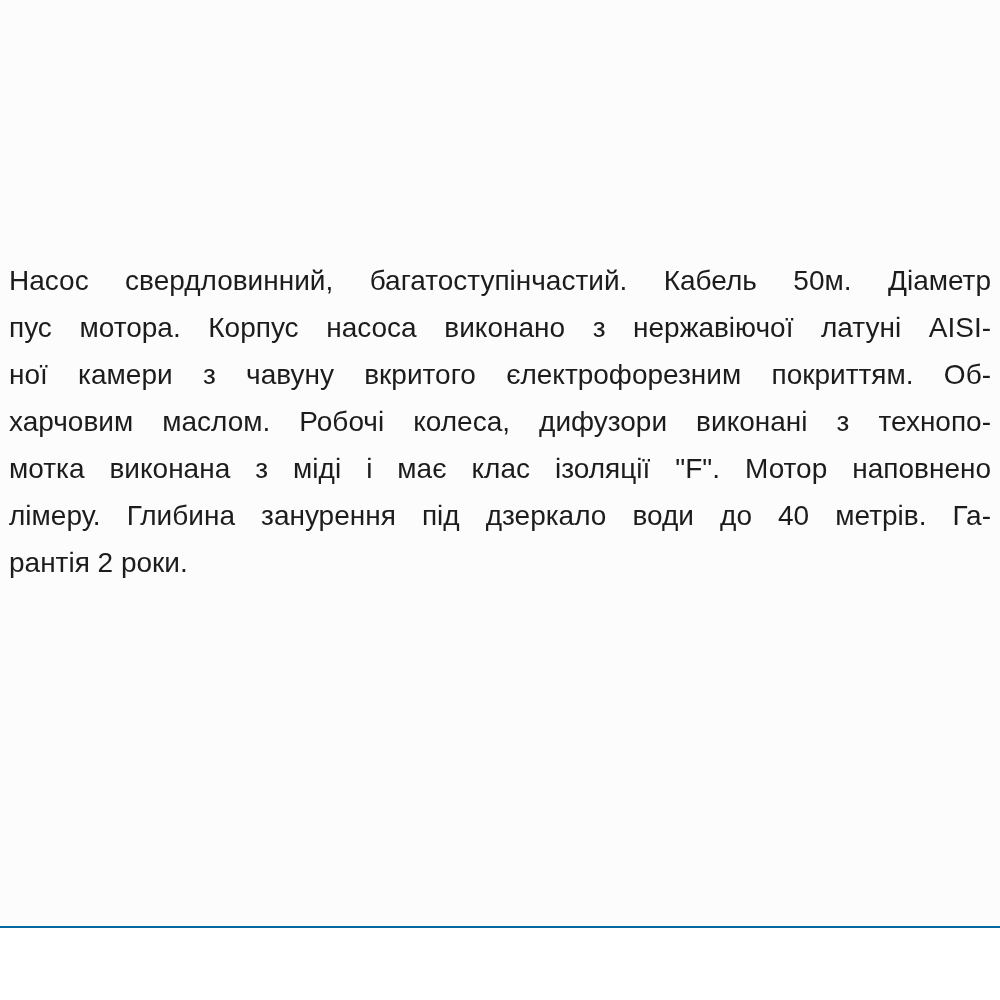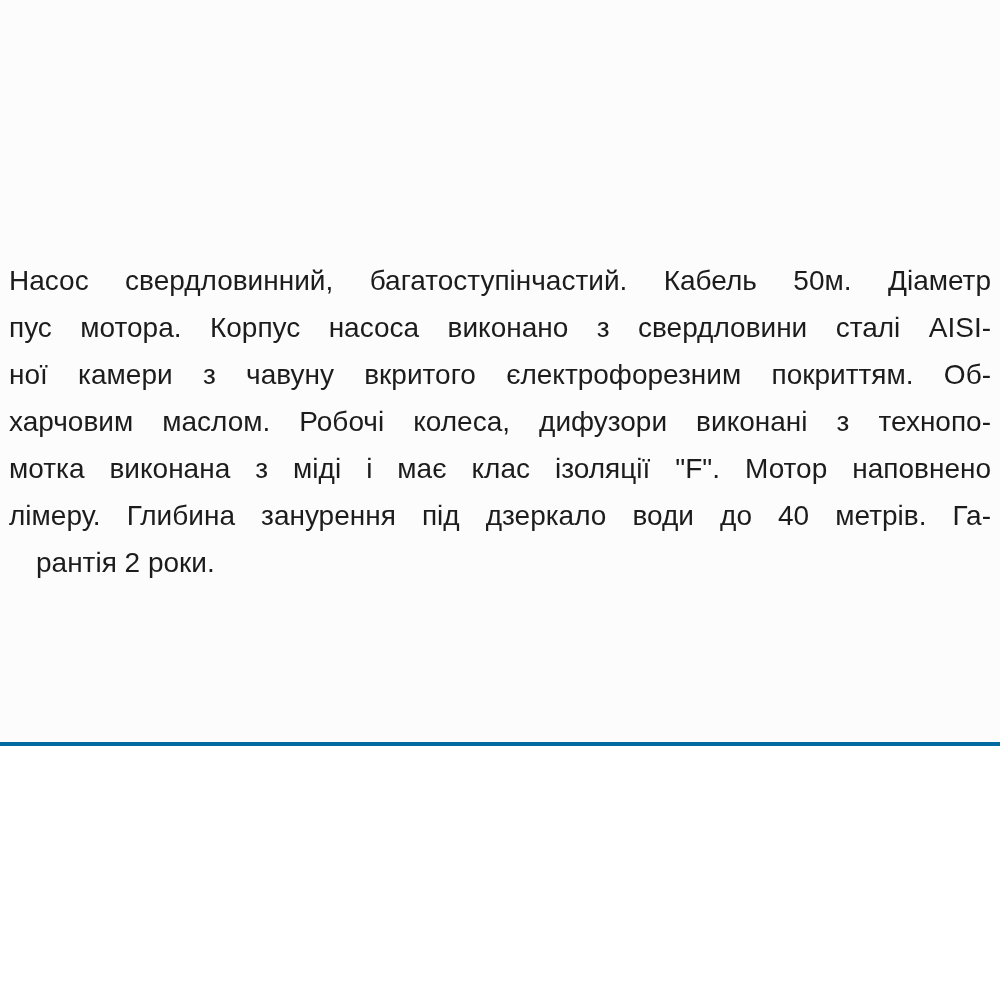--- a/index.html
+++ b/index.html
@@ -6,51 +6,50 @@
     margin: 0;
     padding: 0;
     width: 1000px;
     height: 1000px;
     background: #ffffff;
     overflow: hidden;
   }
   .panel {
     box-sizing: border-box;
     width: 1000px;
-    height: 746px;
+    height: 928px;
     background: #fcfcfc;
-    border-bottom: 4px solid #0369a1;
+    border-bottom: 2px solid #0369a1;
     padding: 257px 9px 12px 9px;
   }
   .description {
     font-family: "Liberation Sans", "DejaVu Sans", sans-serif;
     font-size: 28px;
     line-height: 47px;
     color: #1c1c1c;
     font-weight: 400;
   }
   .description .line {
     text-align: justify;
     text-align-last: justify;
     white-space: normal;
     height: 47px;
     overflow: hidden;
   }
   .description .line.last {
     text-align: center;
     text-align-last: left;
-    margin-left: 27px;
   }
 </style>
 </head>
 <body>
 
 <div class="panel">
   <div class="description">
     <div class="line">Насос свердловинний, багатоступінчастий. Кабель 50м. Діаметр</div>
-    <div class="line">пус мотора. Корпус насоса виконано з свердловини сталі AISI-</div>
+    <div class="line">пус мотора. Корпус насоса виконано з нержавіючої латуні AISI-</div>
     <div class="line">ної камери з чавуну вкритого єлектрофорезним покриттям. Об-</div>
     <div class="line">харчовим маслом. Робочі колеса, дифузори виконані з технопо-</div>
     <div class="line">мотка виконана з міді і має клас ізоляції "F". Мотор наповнено</div>
     <div class="line">лімеру. Глибина занурення під дзеркало води до 40 метрів. Га-</div>
     <div class="line last">рантія 2 роки.</div>
   </div>
 </div>
 
 </body></html>

